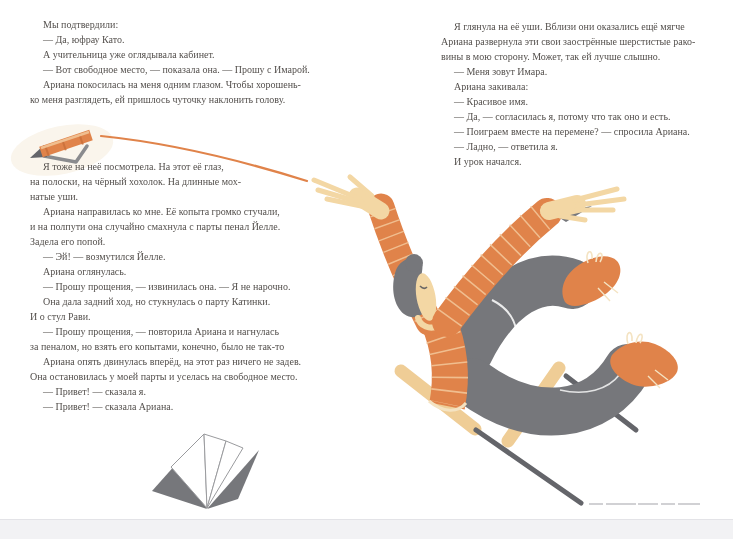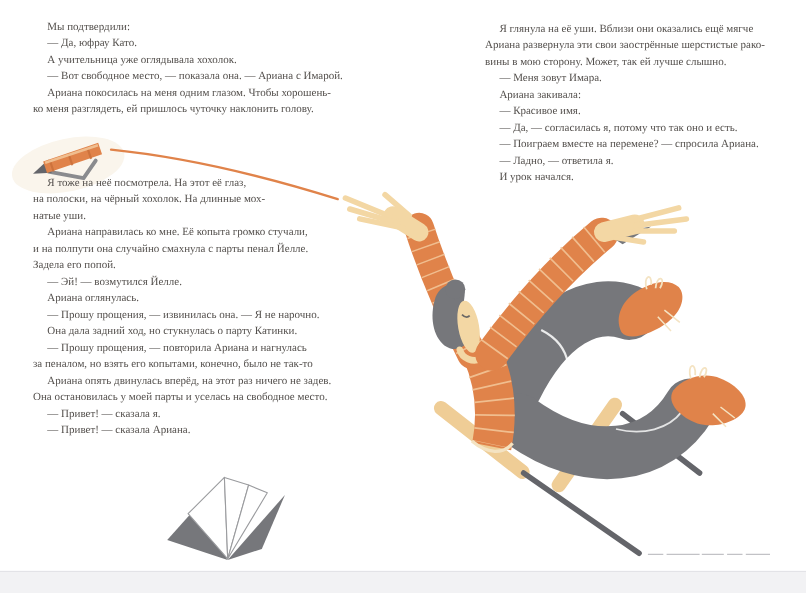--- a/index.html
+++ b/index.html
@@ -112,37 +112,38 @@
         <path d="M560 216 L585 220" style="stroke:var(--skin);stroke-width:5;stroke-linecap:round"></path>
       </g>
     </g>
   </svg>
 
   <div>
     <div class="tblock left-b1">
 
     <div class="line indent">Мы подтвердили:</div>
         <div class="line indent">— Да, юфрау Като.</div>
-        <div class="line indent">А учительница уже оглядывала хохолок.</div>
-        <div class="line indent">— Вот свободное место, — показала она. — Ариана с Имарой.</div>
+        <div class="line indent">А учительница уже оглядывала кабинет.</div>
+        <div class="line indent">— Вот свободное место, — показала она. — Прошу с Имарой.</div>
         <div class="line indent">Ариана покосилась на меня одним глазом. Чтобы хорошень-</div>
         <div class="line">ко меня разглядеть, ей пришлось чуточку наклонить голову.</div>
       </div>
     <div class="tblock left-b2">
 
     <div class="line indent">Я тоже на неё посмотрела. На этот её глаз,</div>
         <div class="line">на полоски, на чёрный хохолок. На длинные мох-</div>
         <div class="line">натые уши.</div>
         <div class="line indent">Ариана направилась ко мне. Её копыта громко стучали,</div>
         <div class="line">и на полпути она случайно смахнула с парты пенал Йелле.</div>
         <div class="line">Задела его попой.</div>
         <div class="line indent">— Эй! — возмутился Йелле.</div>
         <div class="line indent">Ариана оглянулась.</div>
         <div class="line indent">— Прошу прощения, — извинилась она. — Я не нарочно.</div>
         <div class="line indent">Она дала задний ход, но стукнулась о парту Катинки.</div>
+        <div class="line">И о стул Рави.</div>
         <div class="line indent">— Прошу прощения, — повторила Ариана и нагнулась</div>
         <div class="line">за пеналом, но взять его копытами, конечно, было не так-то</div>
         <div class="line indent">Ариана опять двинулась вперёд, на этот раз ничего не задев.</div>
         <div class="line">Она остановилась у моей парты и уселась на свободное место.</div>
         <div class="line indent">— Привет! — сказала я.</div>
         <div class="line indent">— Привет! — сказала Ариана.</div>
       </div>
   </div>
 
   <div>

